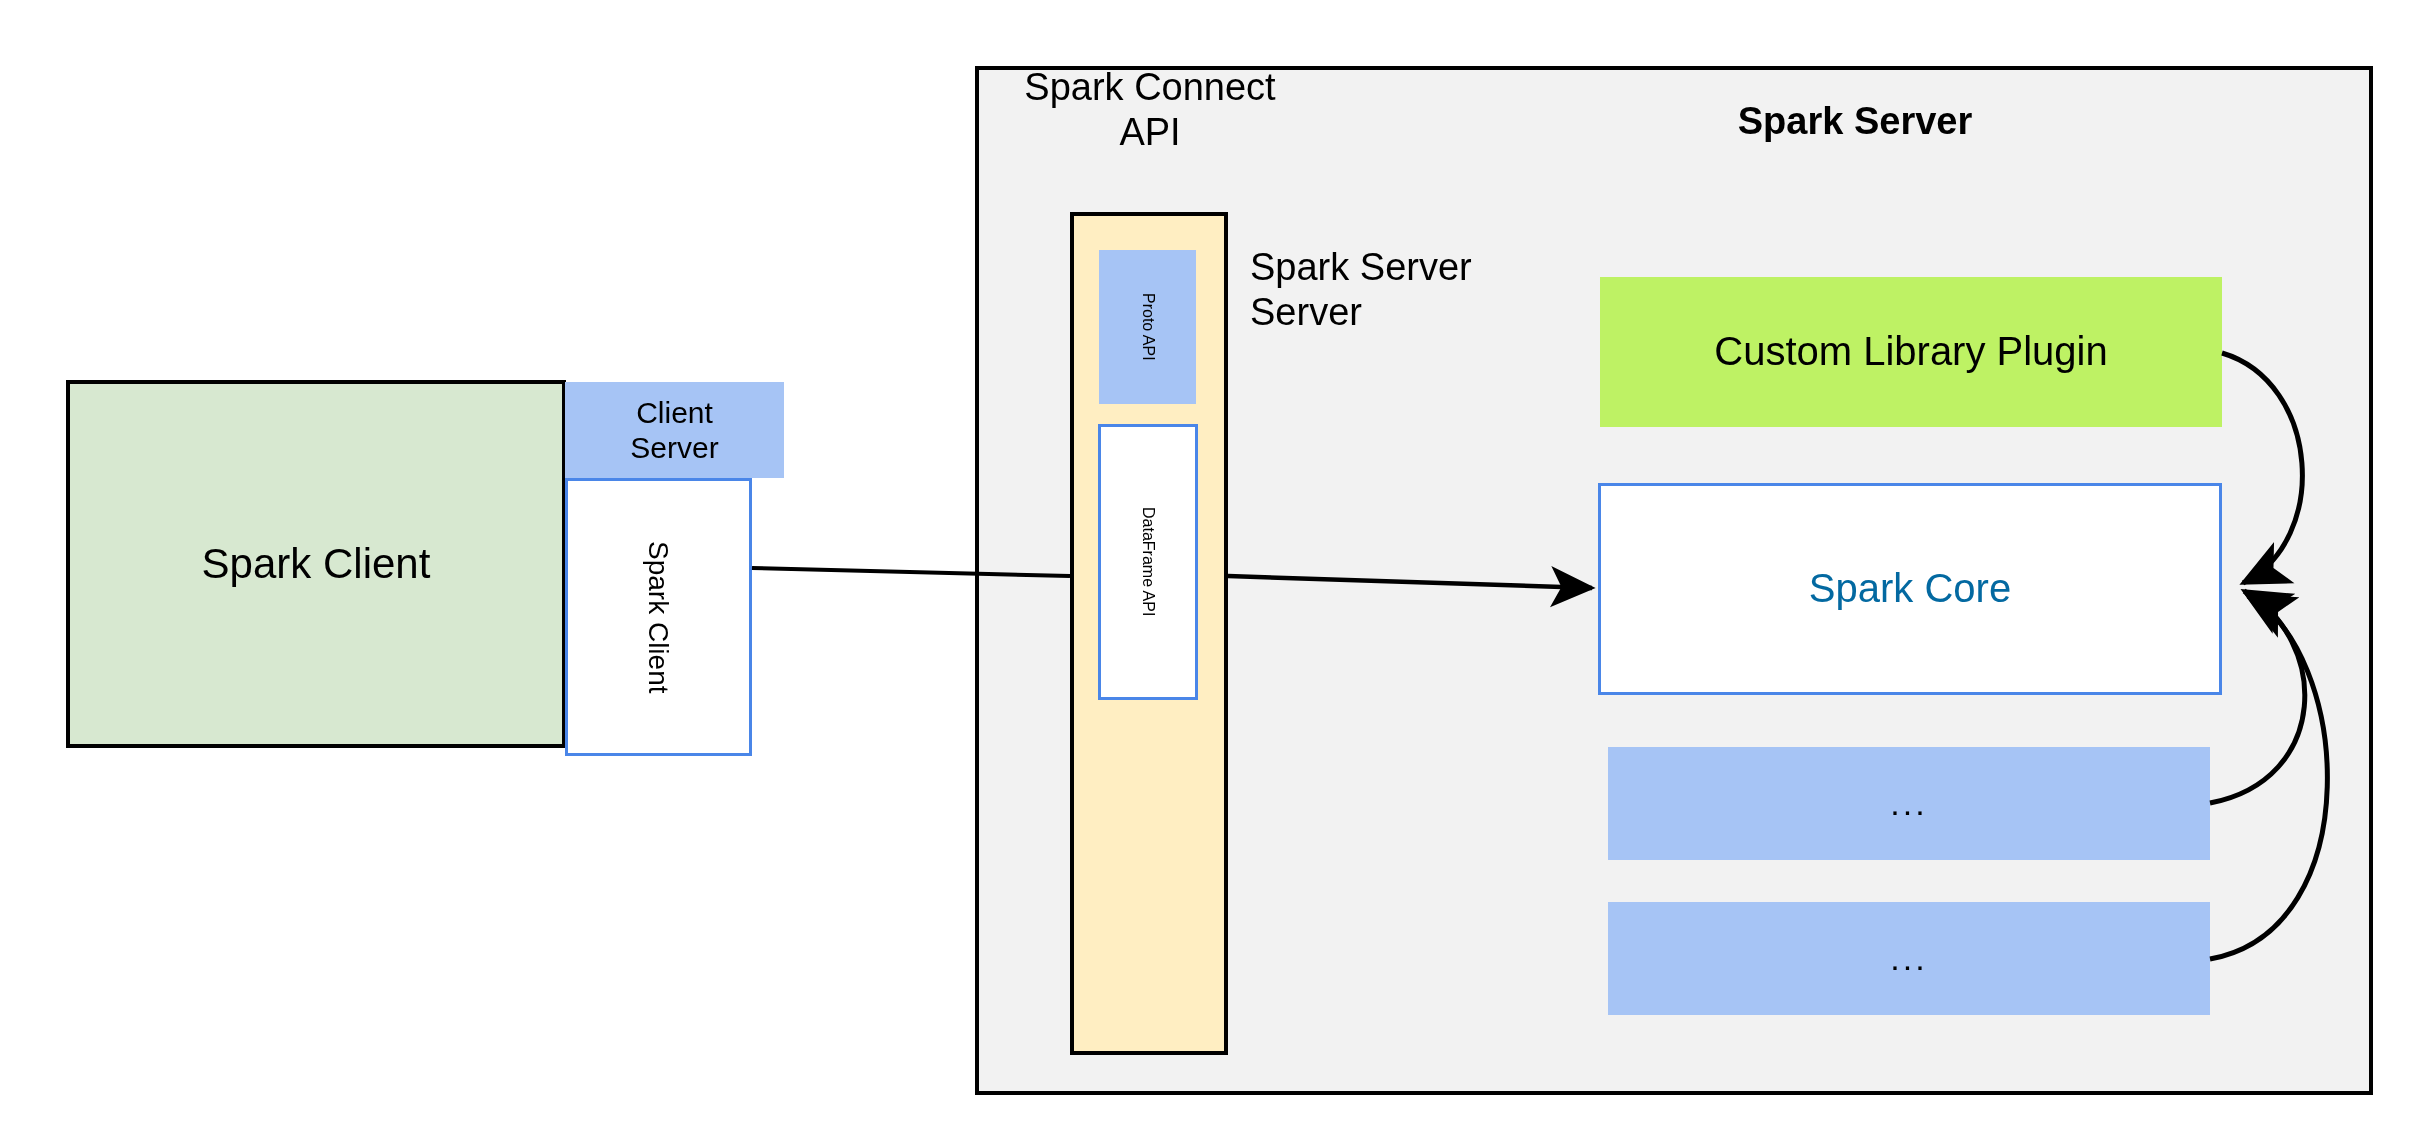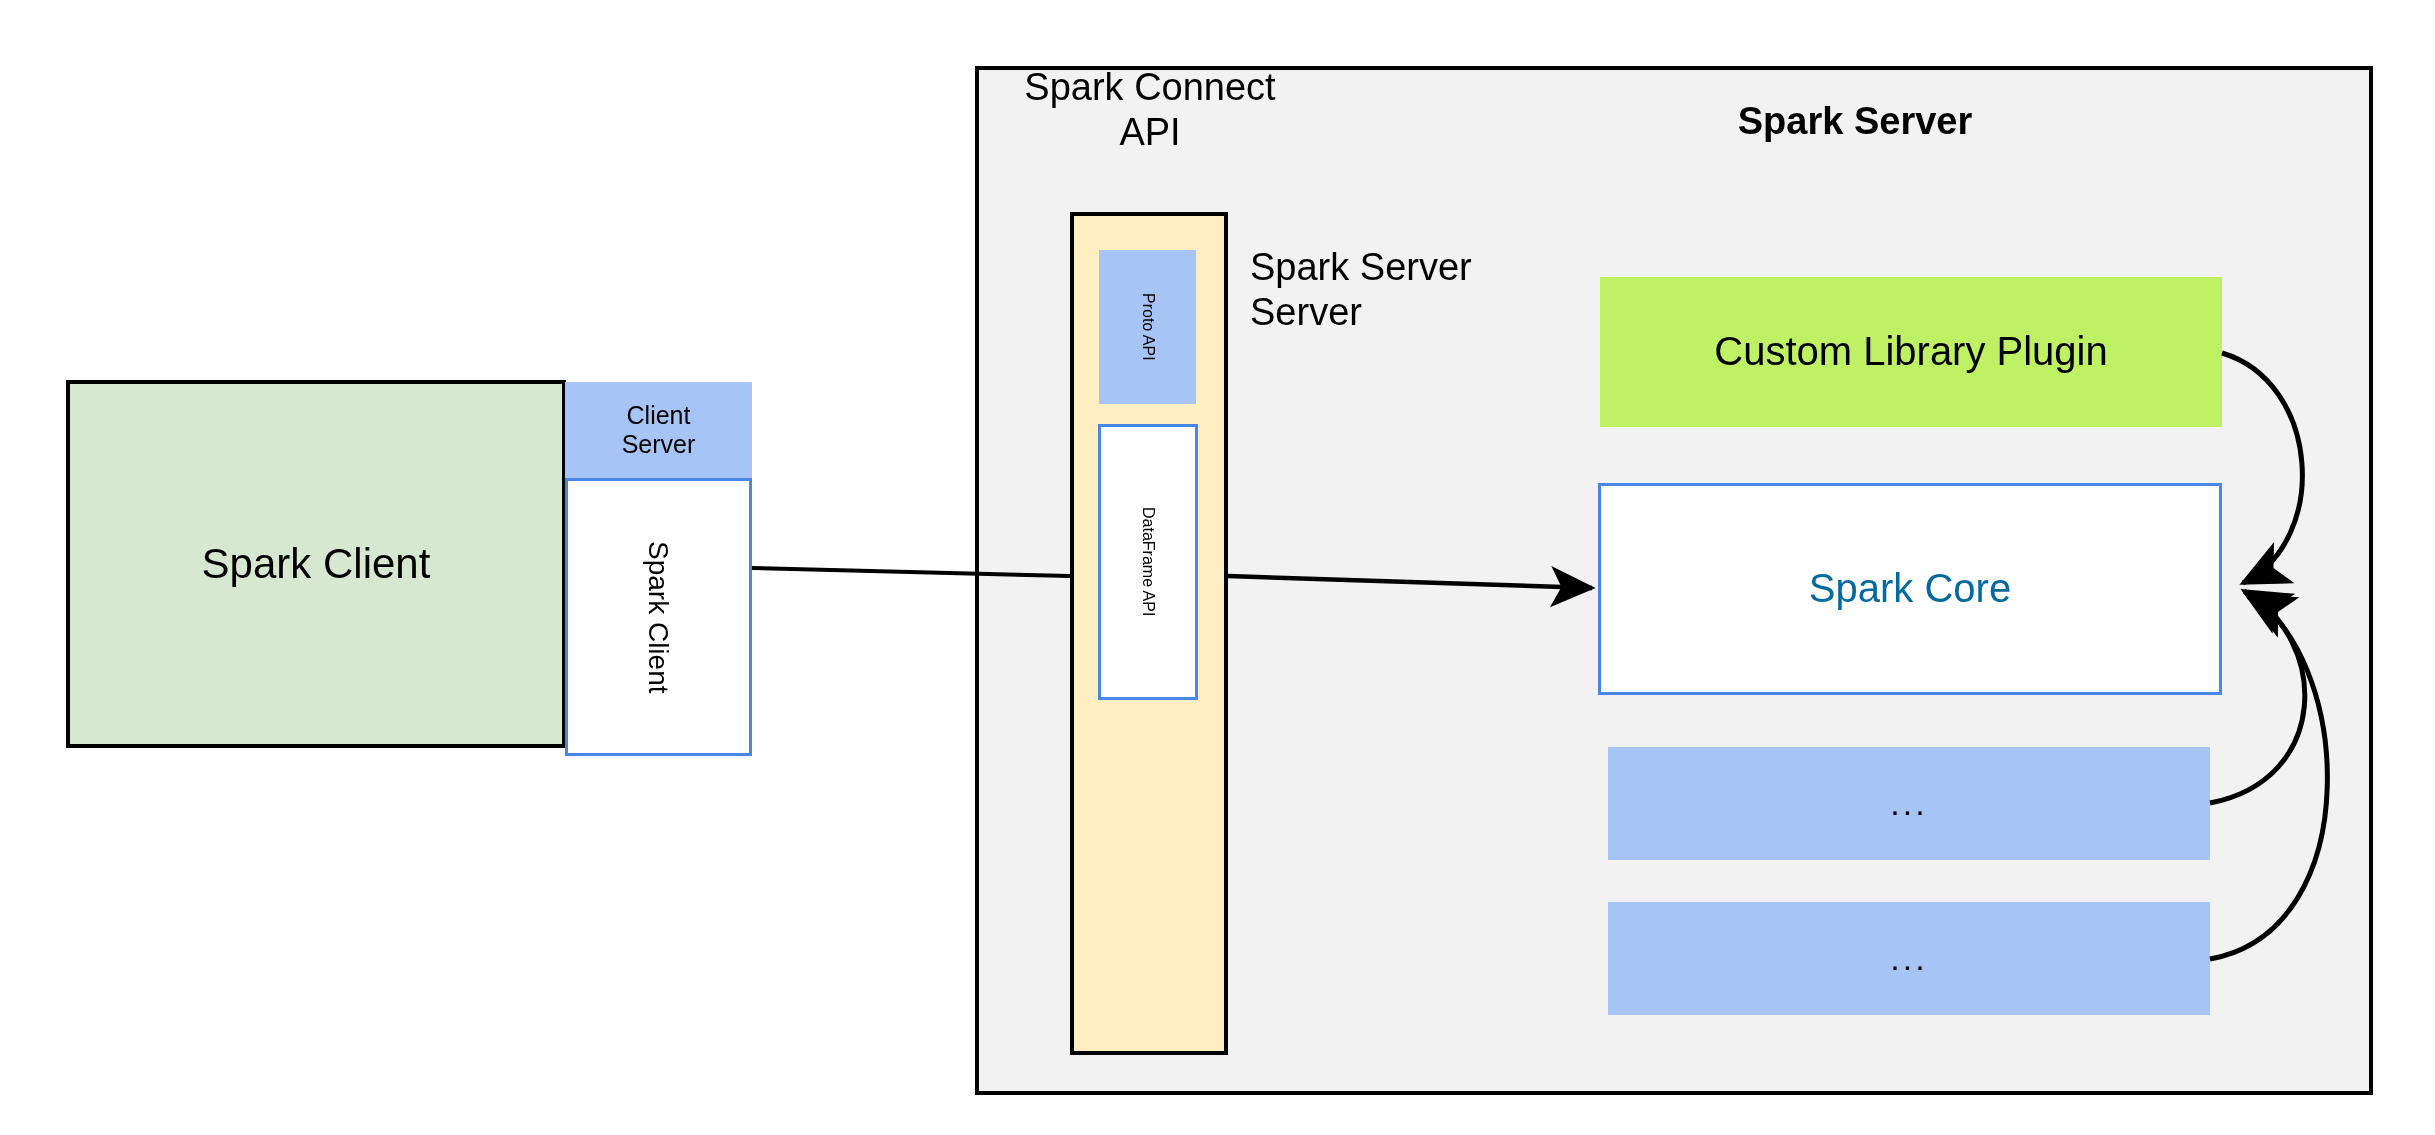--- a/index.html
+++ b/index.html
@@ -102,23 +102,23 @@
   
   #client-app {
     left: 66px; top: 380px;
     width: 500px; height: 368px;
     background: #d7e8d0;
     border: 4px solid #000000;
     font-size: 42px; color: #000000;
   }
   #client-package {
     left: 565px; top: 382px;
-    width: 187px; height: 96px;
-    background: #a6c4f5;
-    font-size: 25px; color: #000000;
+    width: 219px; height: 96px;
+    background: #a6c4f5;
+    font-size: 30px; color: #000000;
   }
   #spark-client {
     left: 565px; top: 478px;
     width: 187px; height: 278px;
     background: #ffffff;
     border: 3px solid #4a86e8;
     font-size: 28px; color: #000000;
   }
 
   

